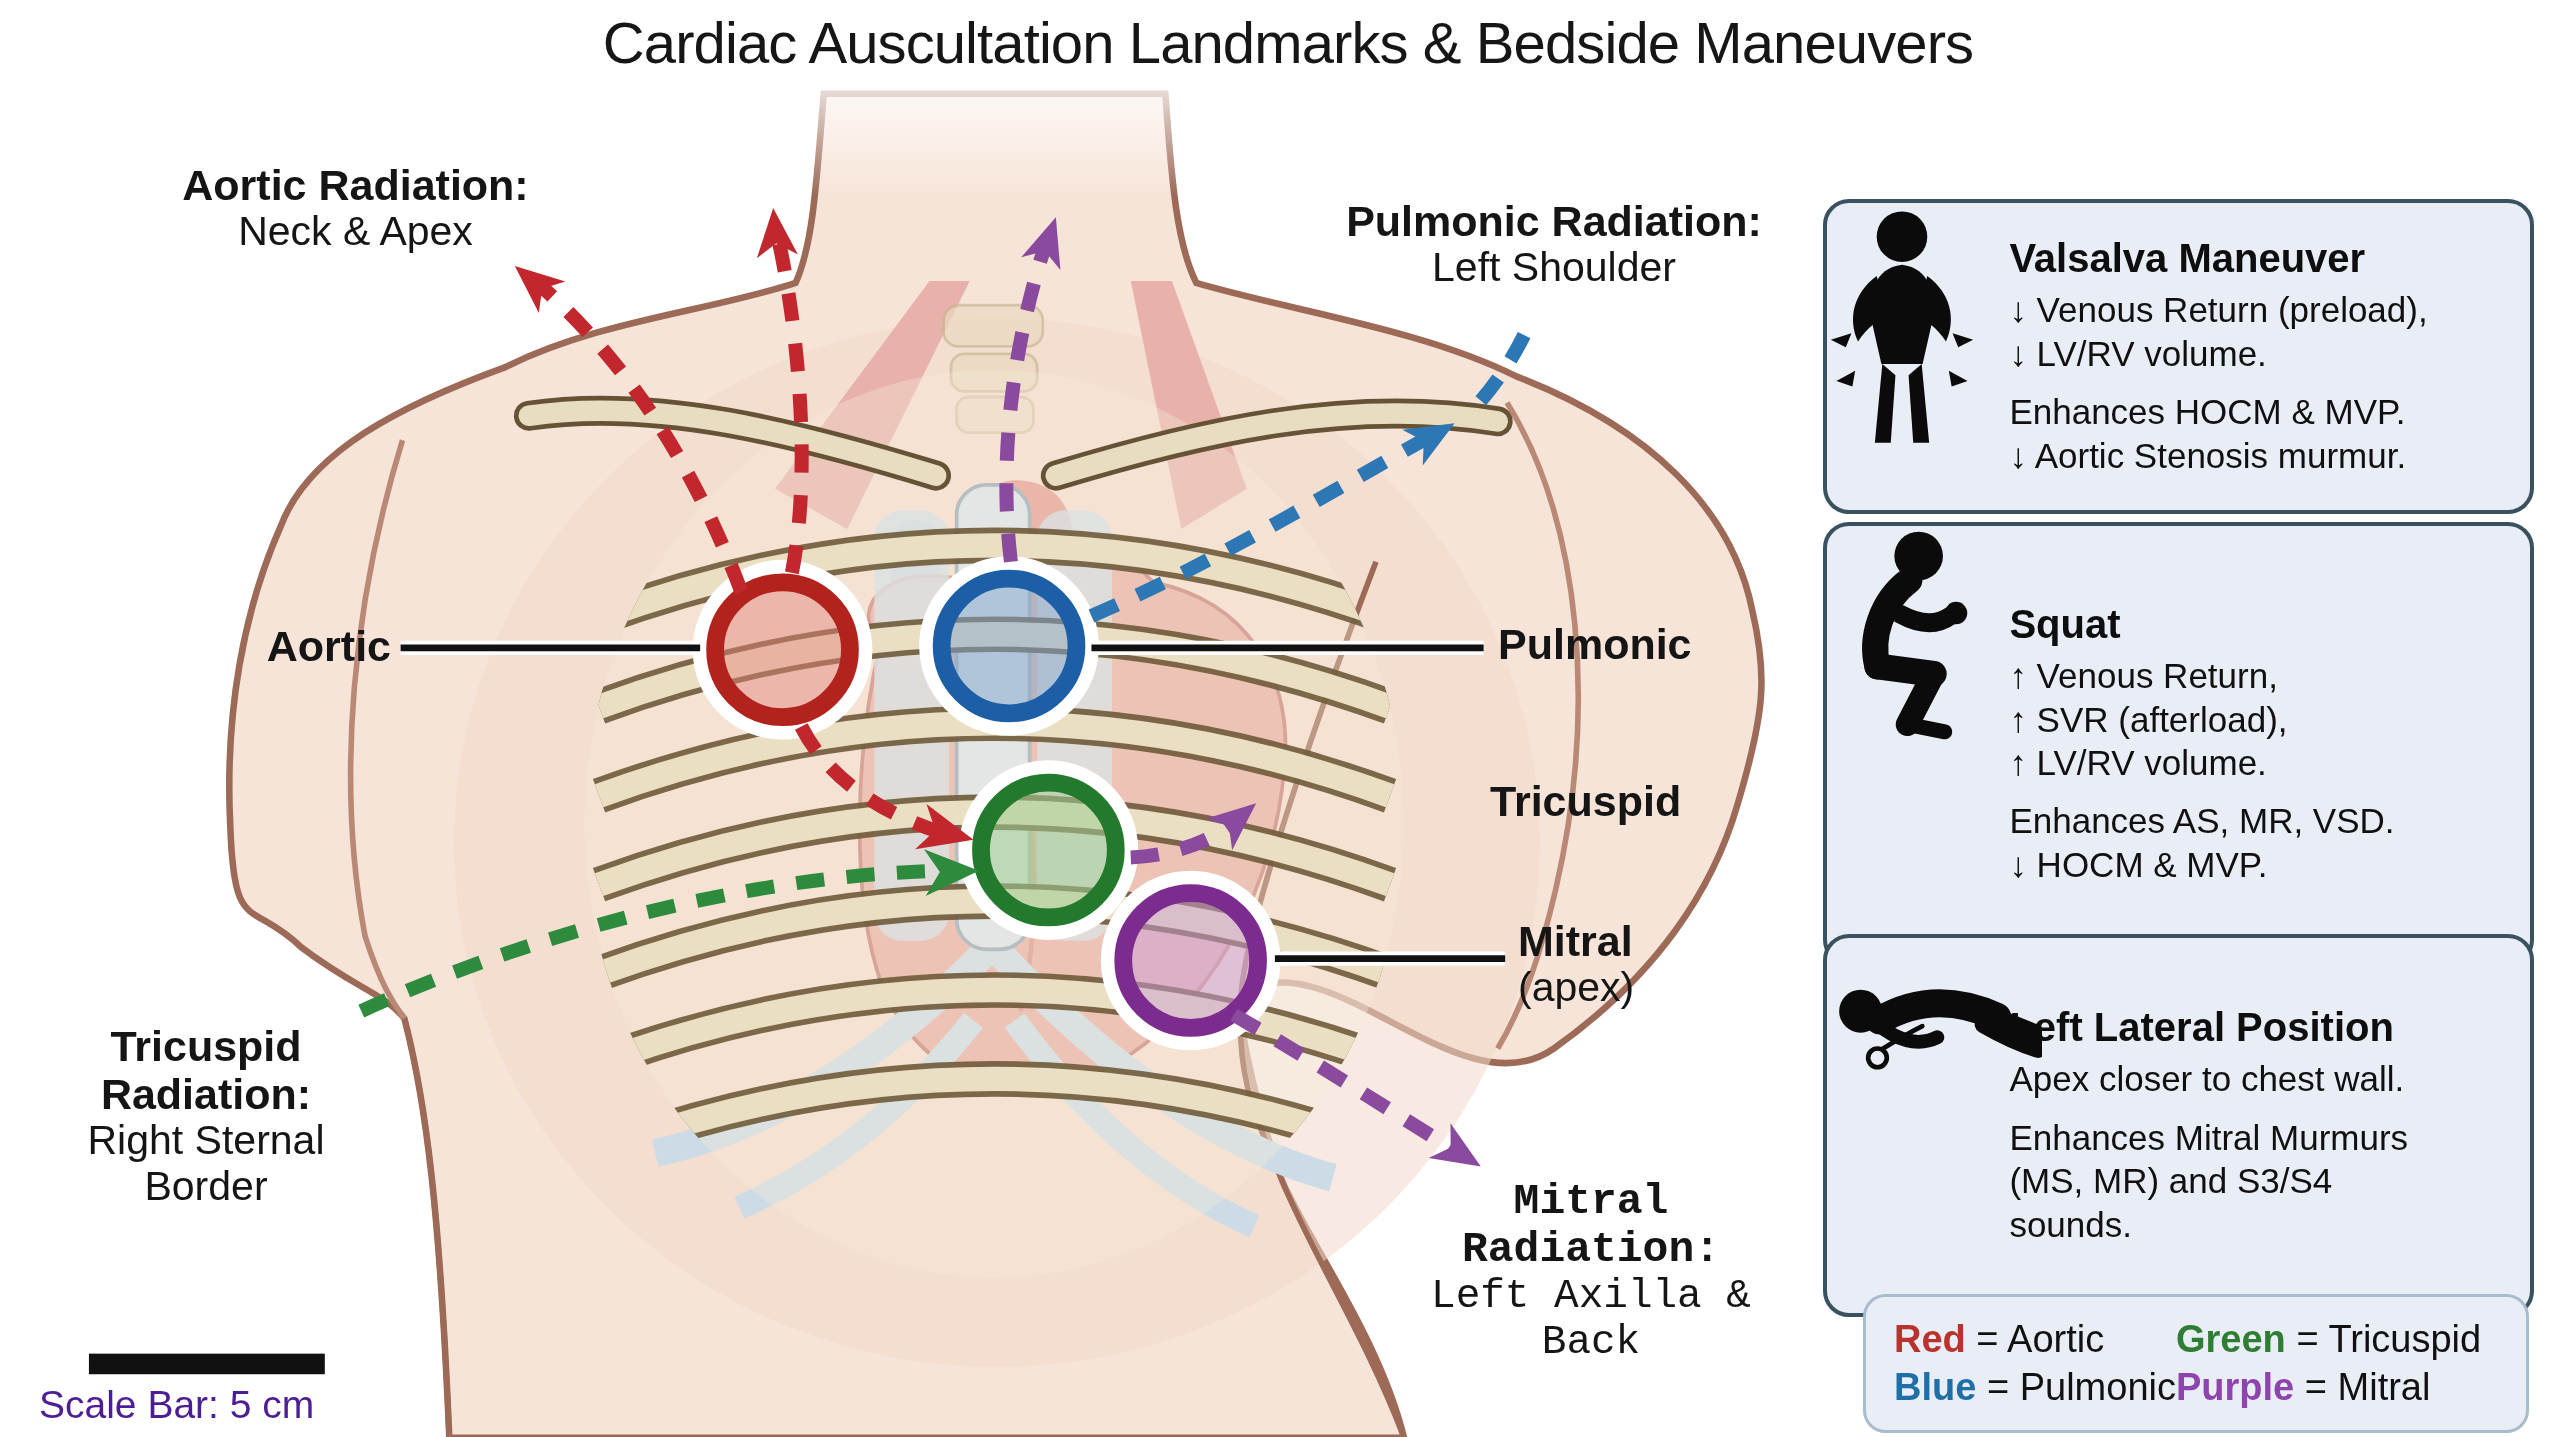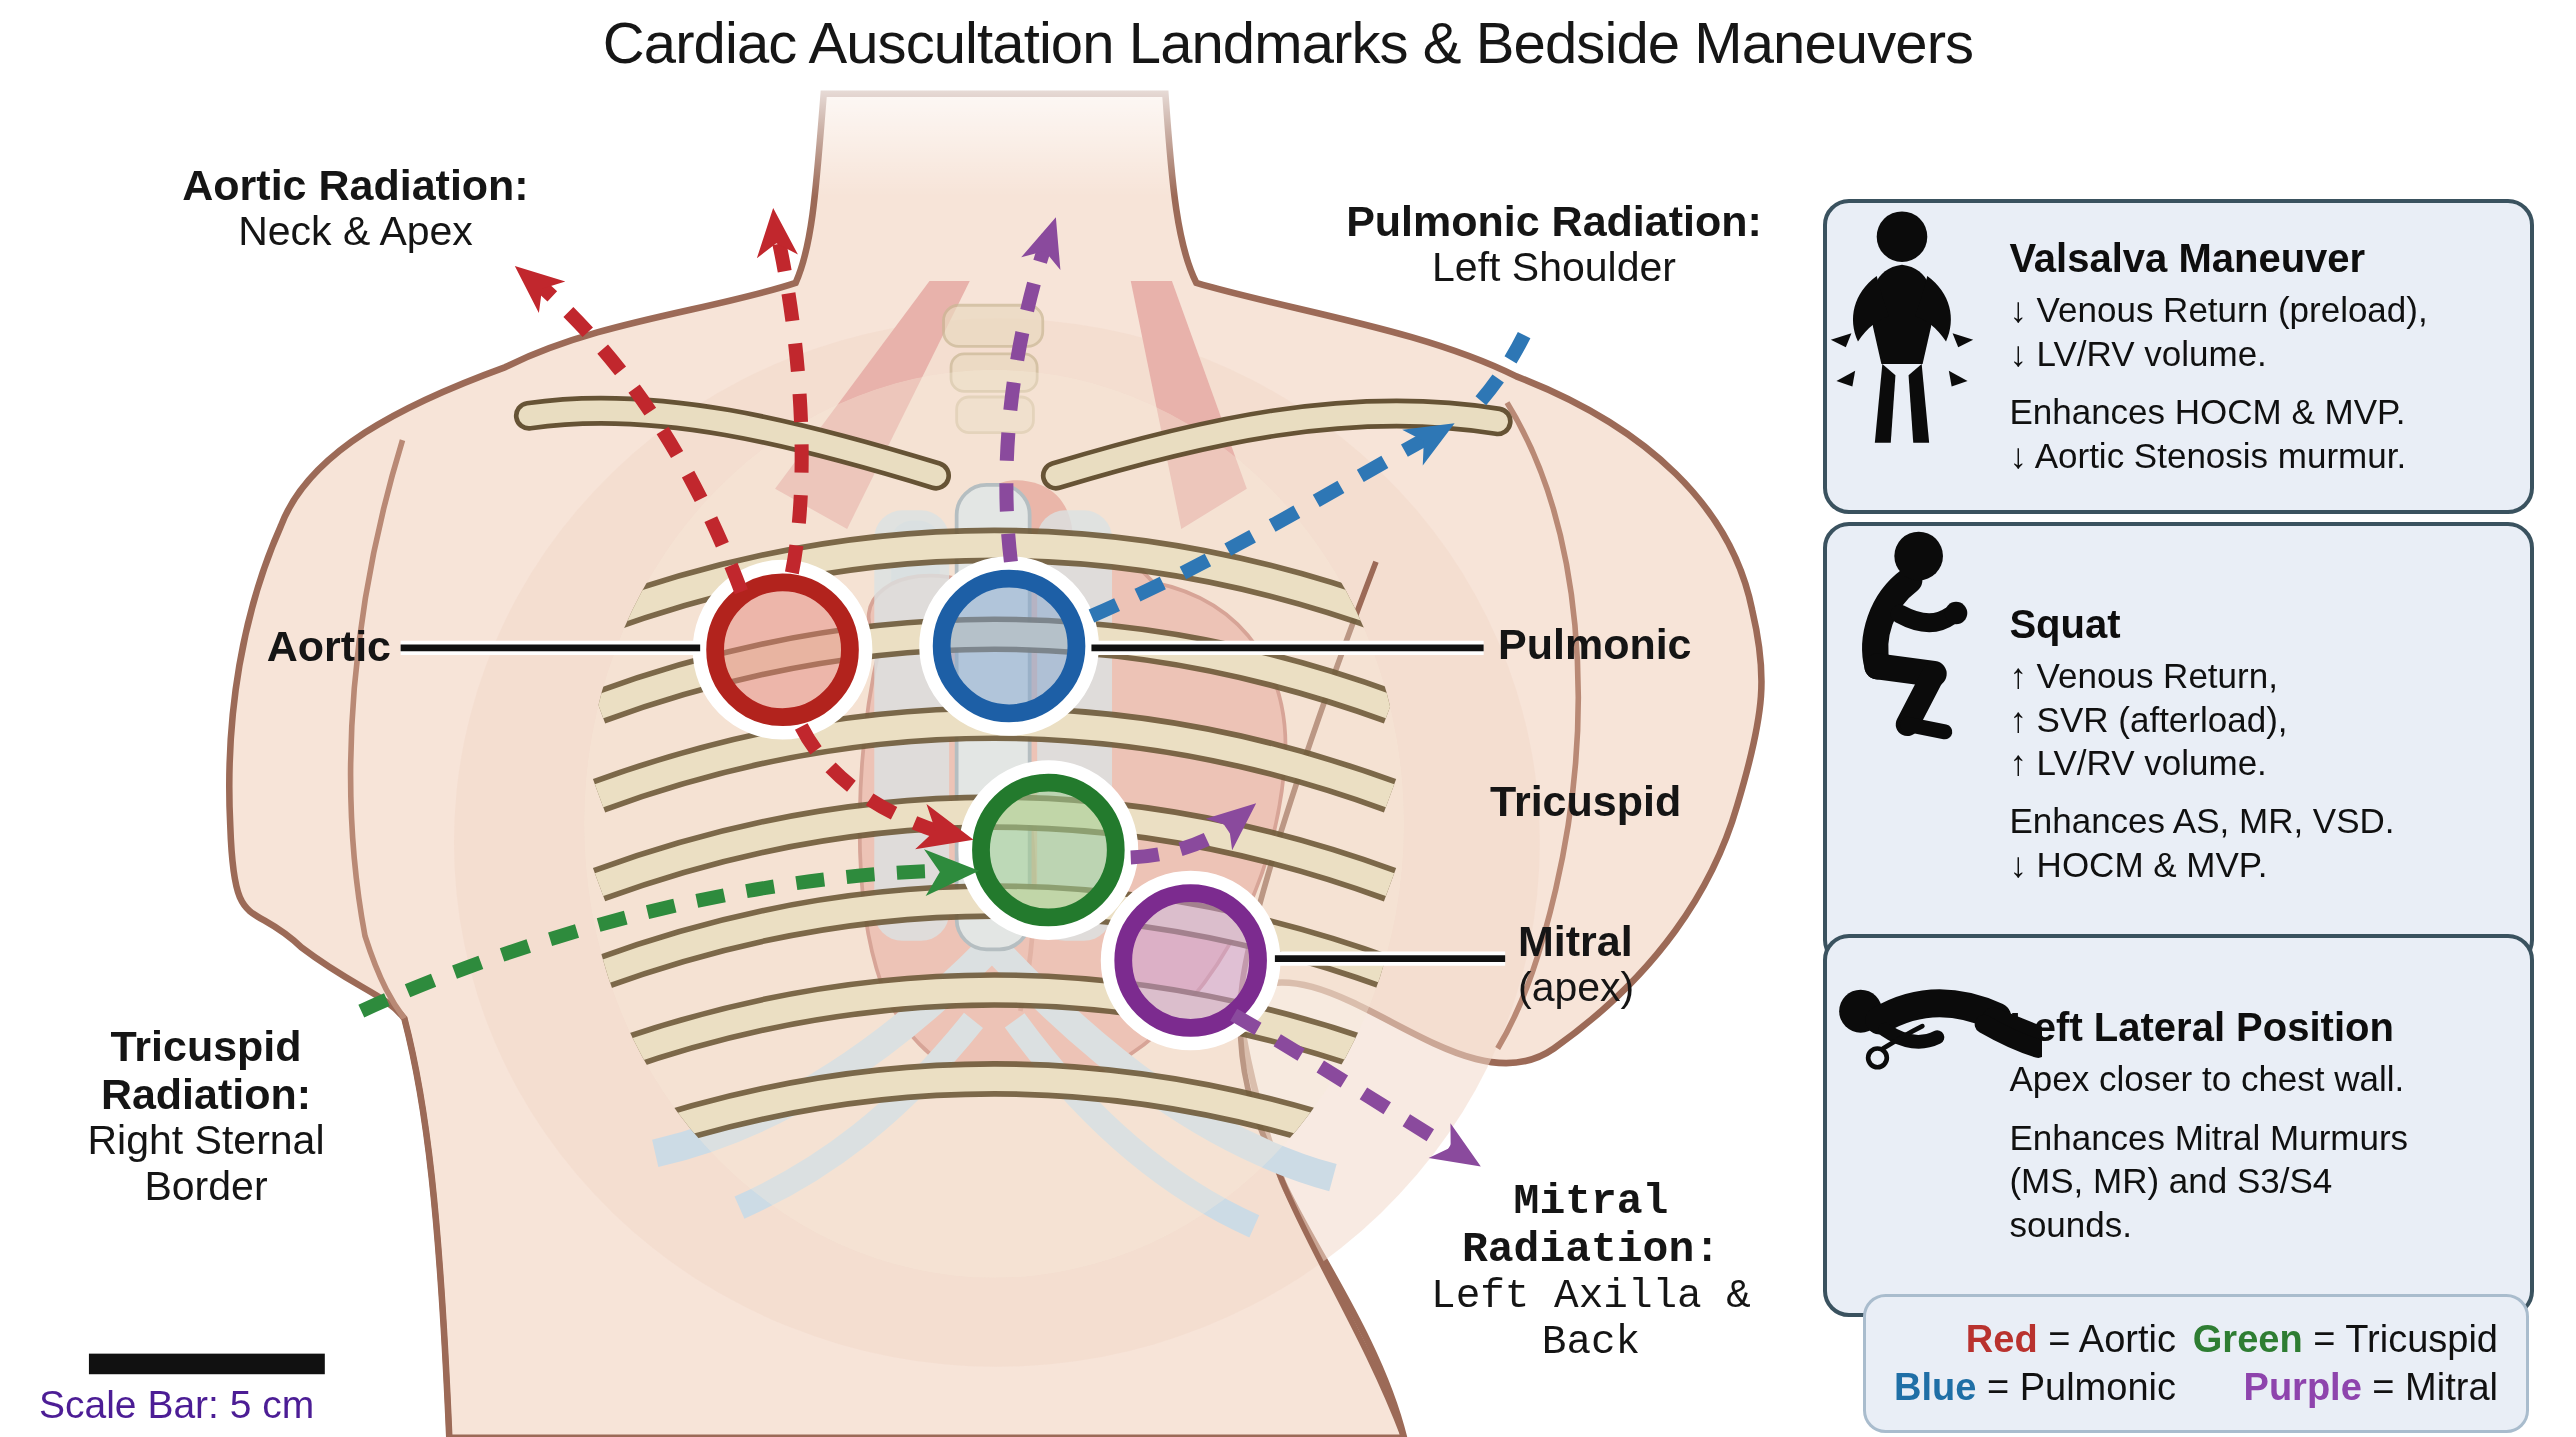--- a/index.html
+++ b/index.html
@@ -18,21 +18,21 @@
          display:flex;align-items:center;padding:15px 19px 15px 9.4px;}
   .panel-icon{flex:0 0 173px;display:flex;justify-content:center;align-items:center;}
   .panel-text{flex:1;}
   .p-title{font-weight:bold;font-size:40px;margin-bottom:7.5px;color:#0e0e0e;}
   .p-line{font-size:35px;line-height:1.24;color:#101010;}
   .p-gap{height:15px;}
   .legend{position:absolute;left:1863px;top:1294px;width:666px;height:139px;box-sizing:border-box;
           background:#e9eef6;border:3.7px solid #a9bccd;border-radius:22.5px;
           display:grid;grid-template-columns:1fr 1.2fr;align-content:center;
           row-gap:5.6px;padding:9.4px 28px;}
-  .leg-item{font-size:38px;color:#111;white-space:nowrap;text-align:right;}
+  .leg-item{font-size:38px;color:#111;white-space:nowrap;}
   .leg-term{font-weight:bold;}
   .scale-label{position:absolute;left:39px;top:1383px;font-size:39px;color:#4c1d95;}
 </style>
 </head>
 <body>
 
 <div class="stage">
 
   <svg width="2576" height="1438" viewBox="0 0 2752 1536">
     <defs>

